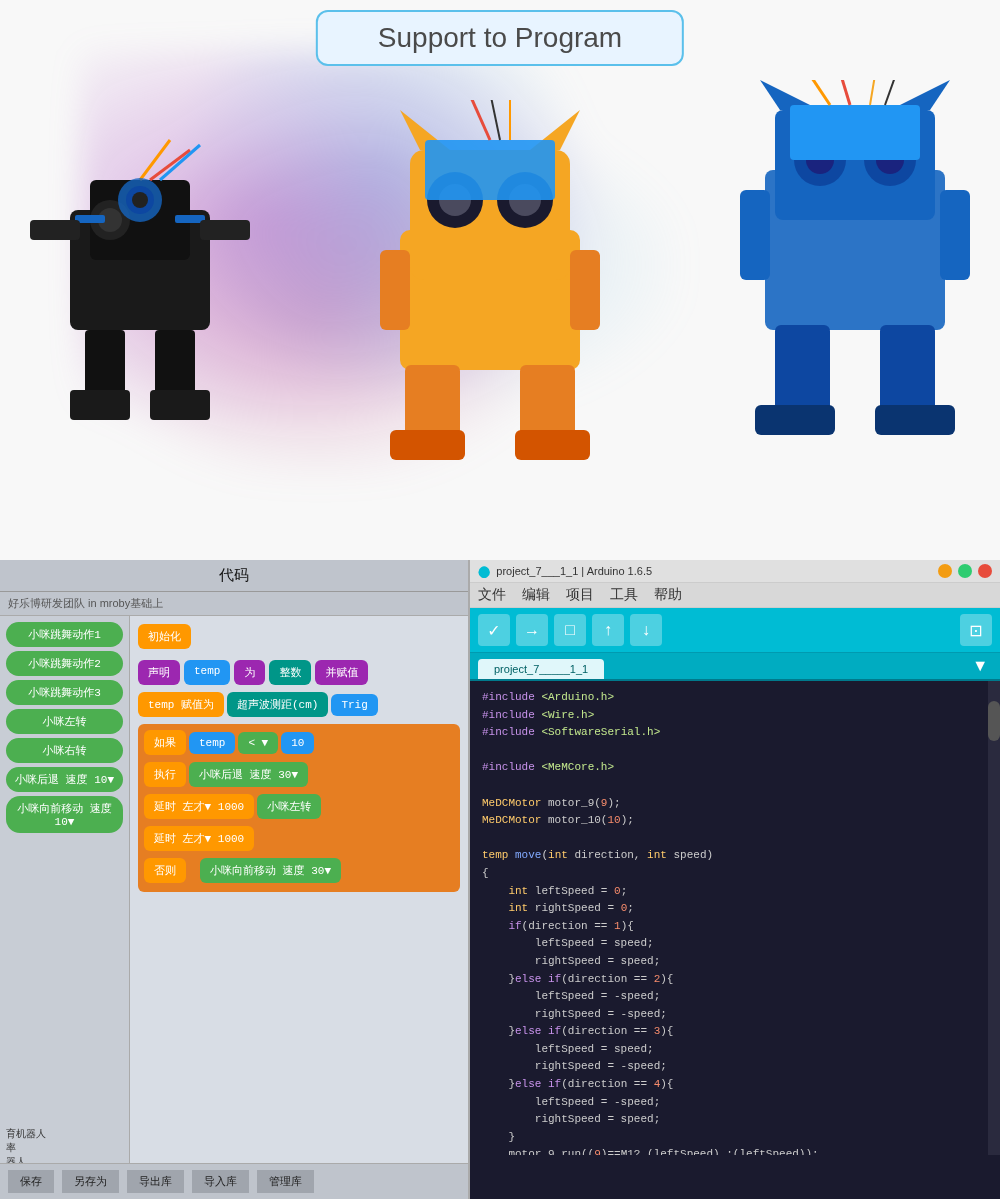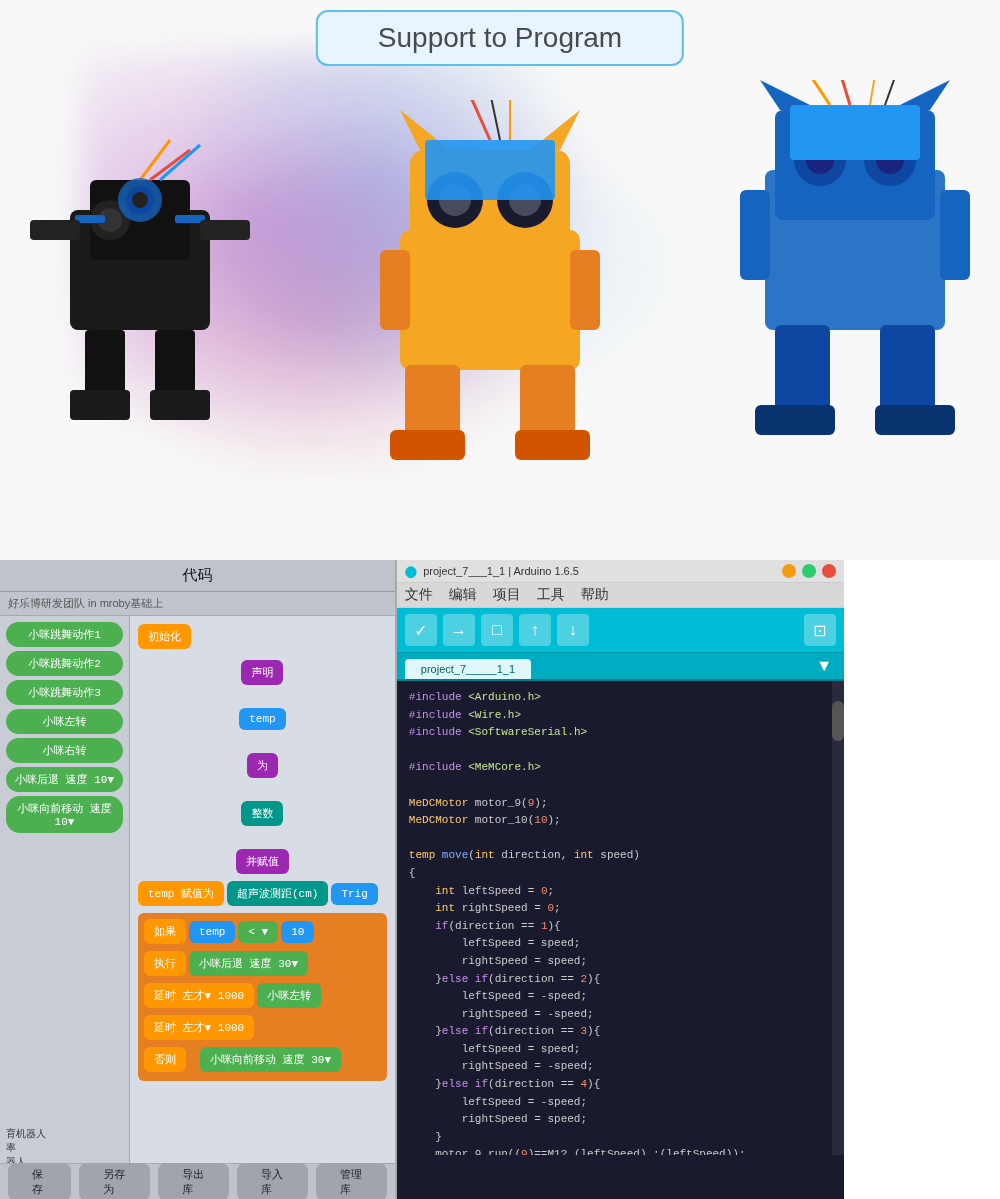--- a/index.html
+++ b/index.html
@@ -61,21 +61,21 @@
     }
 
     
     .robot-svg {
       width: 100%;
       height: 100%;
     }
 
     
     .bottom-section {
-      width: 844px;
+      width: 1000px;
       height: 639px;
       background: #3b82f6;
       position: relative;
       display: flex;
     }
 
     
     .scratch-panel {
       width: 470px;
       height: 639px;
@@ -164,22 +164,22 @@
       padding: 0 8px;
       gap: 8px;
       border-top: 1px solid #aaa;
       position: absolute;
       bottom: 0;
       width: 100%;
     }
 
     .bottom-btn {
       background: #a0a5ad;
-      border-radius: 8px;
-      padding: 4px 24px;
+      border-radius: 0;
+      padding: 4px 12px;
       font-size: 11px;
       color: #222;
       cursor: pointer;
     }
 
     
     .arduino-panel {
       width: 530px;
       height: 639px;
       background: #f0f0f0;
@@ -461,21 +461,21 @@
           <div>器人</div>
         </div>
       </div>
 
       <div class="scratch-workspace">
 
         <div style="margin-bottom:8px;">
           <div class="code-block orange">初始化</div>
         </div>
 
-        <div style="margin-bottom:4px; display:flex; gap:20px; flex-wrap:wrap; align-items:center;flex-direction:column;">
+        <div style="margin-bottom:4px; display:flex; gap:4px; flex-wrap:wrap; ">
           <div class="code-block purple">声明</div>
           <div class="code-block blue">temp</div>
           <div class="code-block purple">为</div>
           <div class="code-block teal">整数</div>
           <div class="code-block purple">并赋值</div>
         </div>
 
         <div style="margin-bottom:4px; display:flex; gap:3px; flex-wrap:wrap; align-items:center;">
           <div class="code-block orange">temp 赋值为</div>
           <div class="code-block teal">超声波测距(cm)</div>

